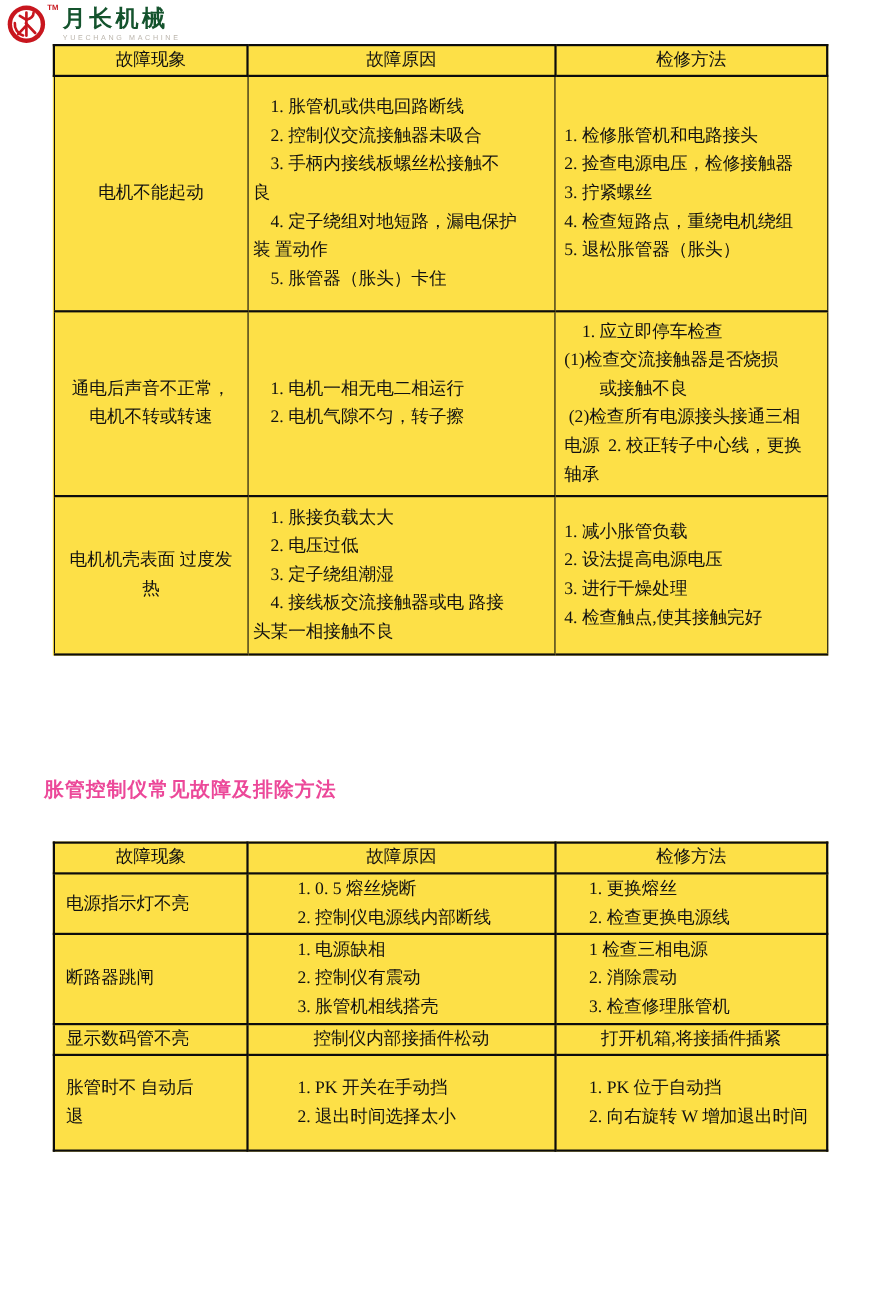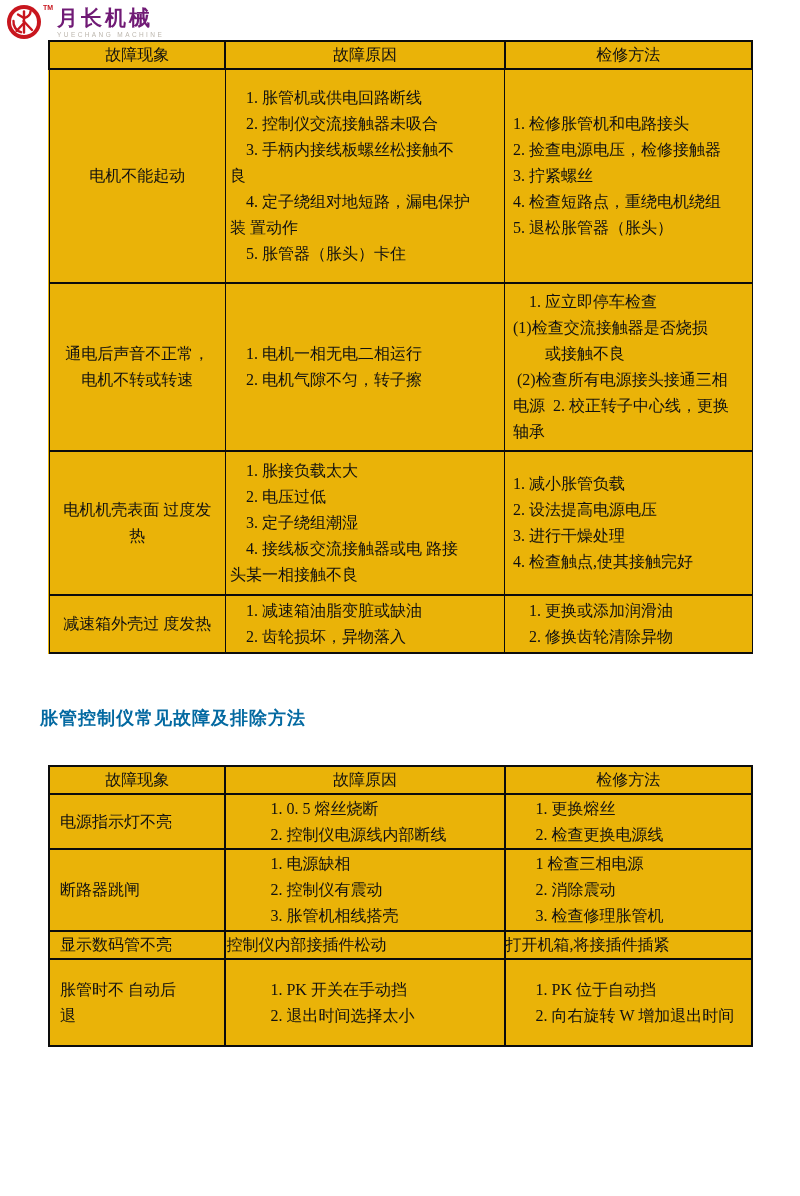--- a/index.html
+++ b/index.html
@@ -6,49 +6,49 @@
   body{width:800px;height:1196px;position:relative;overflow:hidden;
        font-family:"Liberation Serif","DejaVu Serif",serif;color:#111;}
 
   
   .logo{position:absolute;top:4px;left:6px;display:flex;align-items:flex-start;}
   .logo-mark{width:36px;height:36px;flex:0 0 auto;}
   .tm{font-family:"Liberation Sans",sans-serif;font-size:7px;color:#c8161e;
       font-weight:bold;margin:0 2px 0 1px;line-height:8px;}
   .brand-text{margin-left:2px;padding-top:3px;}
   .brand-cn{font-family:"Liberation Sans","DejaVu Sans",sans-serif;font-weight:800;
-            font-size:21px;letter-spacing:3px;line-height:22px;color:#701a75;}
+            font-size:21px;letter-spacing:3px;line-height:22px;color:#14532d;}
   .brand-en{font-family:"Liberation Sans","DejaVu Sans",sans-serif;font-size:6.5px;
             letter-spacing:2.4px;color:#bcb6ad;margin-top:2px;}
 
   
   .section-title{position:absolute;top:706px;left:40px;margin:0;
       font-family:"Liberation Sans","DejaVu Sans",sans-serif;
-      font-size:18px;font-weight:800;color:#0369a1;letter-spacing:1px;}
+      font-size:18px;font-weight:800;color:#ec4899;letter-spacing:1px;}
 
   
   .tbl-wrap{position:absolute;left:48px;}
   #table1{top:40px;} #table2{top:765px;}
-  table{border-collapse:collapse;table-layout:fixed;width:705px;background:#eab308;}
+  table{border-collapse:collapse;table-layout:fixed;width:705px;background:#fde047;}
   th,td{border:2px solid #0c0c0c;vertical-align:middle;overflow:hidden;
         padding:0;font-size:16px;line-height:26px;font-weight:normal;}
   .t1 td{border-left-width:1px;border-right-width:1px;}
   th{height:26px;text-align:center;}
   .line{white-space:pre-wrap;}
 
   
   .t1 .c1{text-align:center;padding:0 2px;}
   .t1 .c2{text-align:left;padding-left:4px;padding-right:2px;}
   .t1 .c3{text-align:left;padding-left:8px;padding-right:2px;}
 
   
   .t2 .c1{text-align:left;padding-left:10px;padding-right:0;}
   .t2 .c2{text-align:left;padding-left:44px;padding-right:2px;}
   .t2 .c3{text-align:left;padding-left:30px;padding-right:2px;}
-  .t2 td.single{text-align:left;padding-left:0;padding-right:0;}
+  .t2 td.single{text-align:center;padding-left:0;padding-right:0;}
 </style>
 </head>
 <body>
 
 <div class="page">
 
   <header class="logo">
     <svg class="logo-mark" viewBox="0 0 36 36">
       <circle cx="18" cy="18" r="17" fill="#c8161e"></circle>
       <circle cx="18" cy="18" r="13" fill="#ffffff"></circle>
@@ -134,33 +134,20 @@
               <div class="line">　4. 接线板交流接触器或电 路接</div>
               <div class="line">头某一相接触不良</div>
             </td>
             <td class="c3">
               <div class="line">1. 减小胀管负载</div>
               <div class="line">2. 设法提高电源电压</div>
               <div class="line">3. 进行干燥处理</div>
               <div class="line">4. 检查触点,使其接触完好</div>
             </td>
           </tr>
-          <tr style="height: 58px;">
-            <td class="c1">
-              <div class="line">减速箱外壳过 度发热</div>
-            </td>
-            <td class="c2">
-              <div class="line">　1. 减速箱油脂变脏或缺油</div>
-              <div class="line">　2. 齿轮损坏，异物落入</div>
-            </td>
-            <td class="c3">
-              <div class="line">　1. 更换或添加润滑油</div>
-              <div class="line">　2. 修换齿轮清除异物</div>
-            </td>
-          </tr>
         </tbody>
       </table>
     </div>
 
   <h2 class="section-title">胀管控制仪常见故障及排除方法</h2>
 
   <div id="table2" class="tbl-wrap">
       <table class="t2">
         <colgroup>
           <col style="width: 25.1%;">

